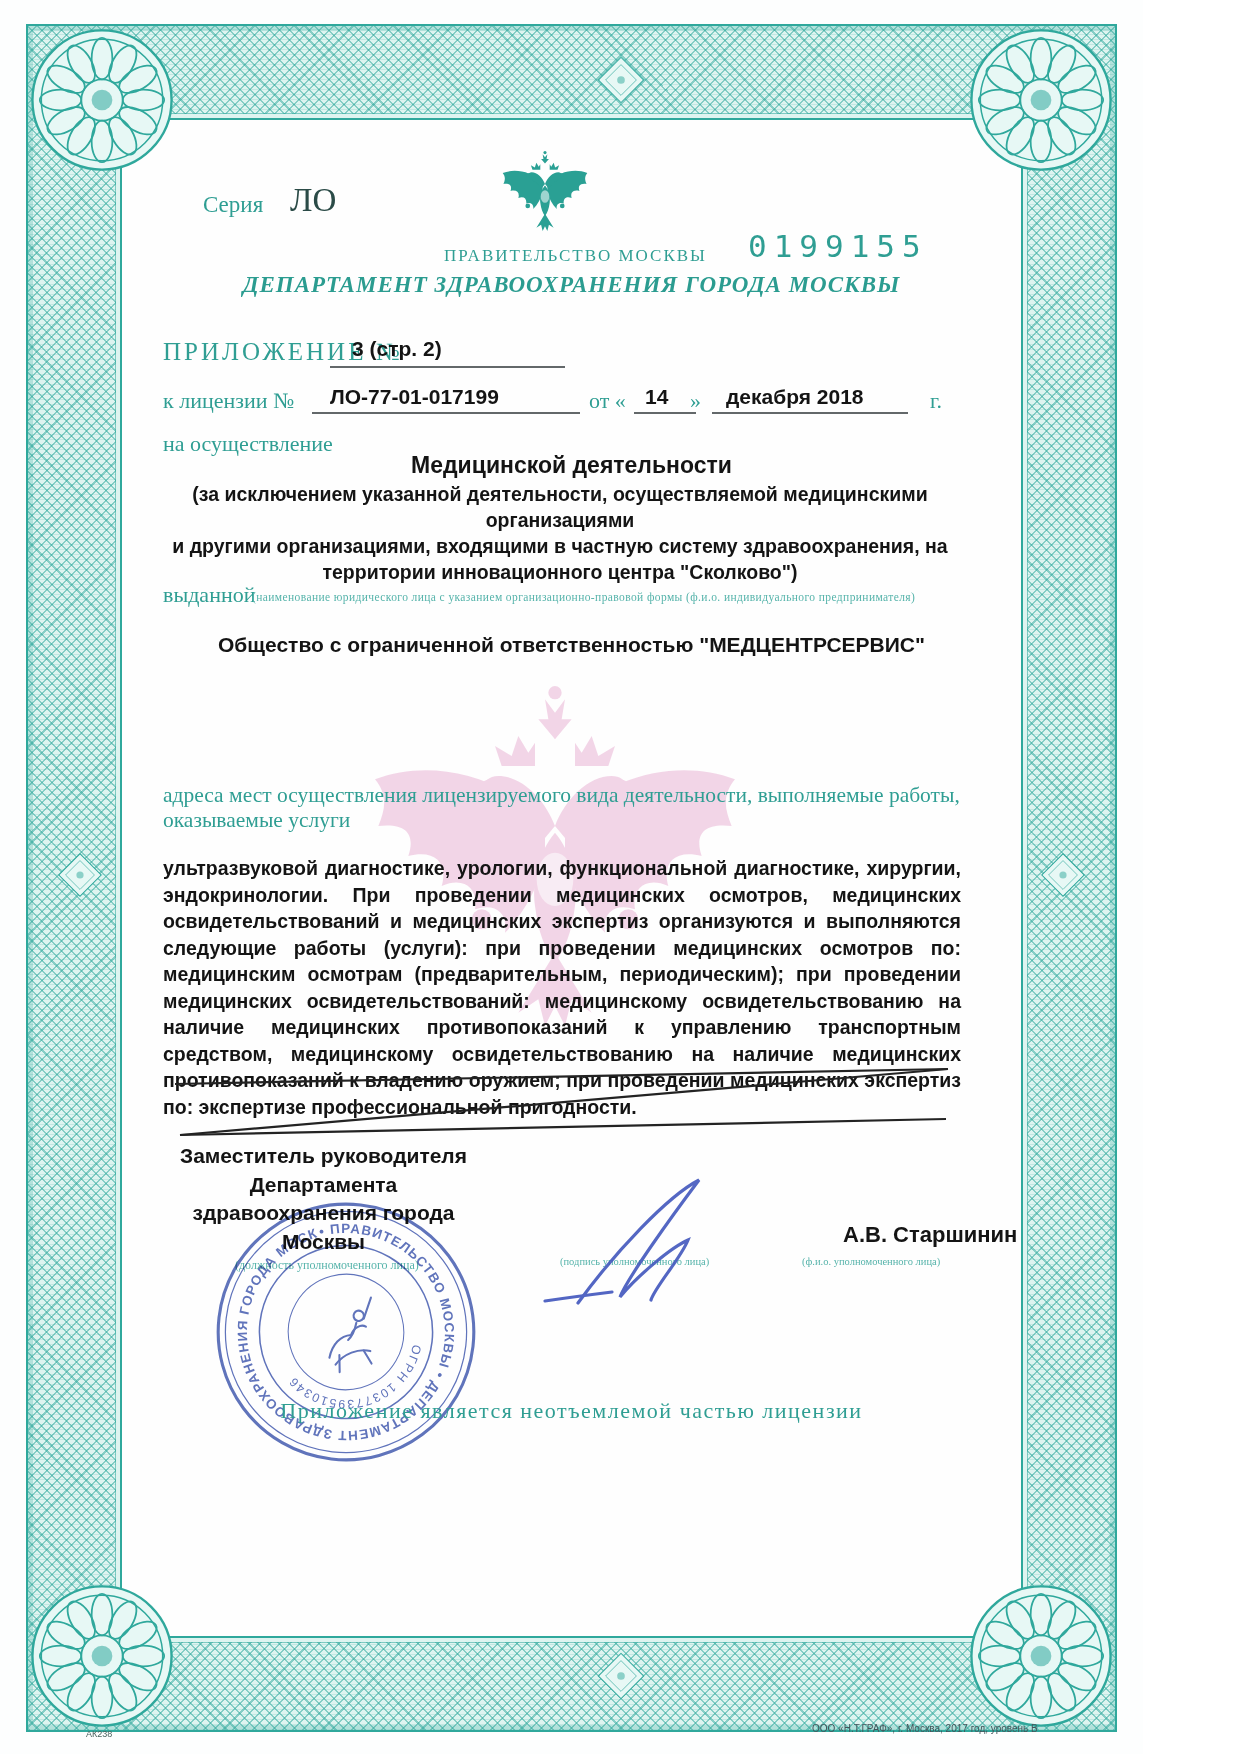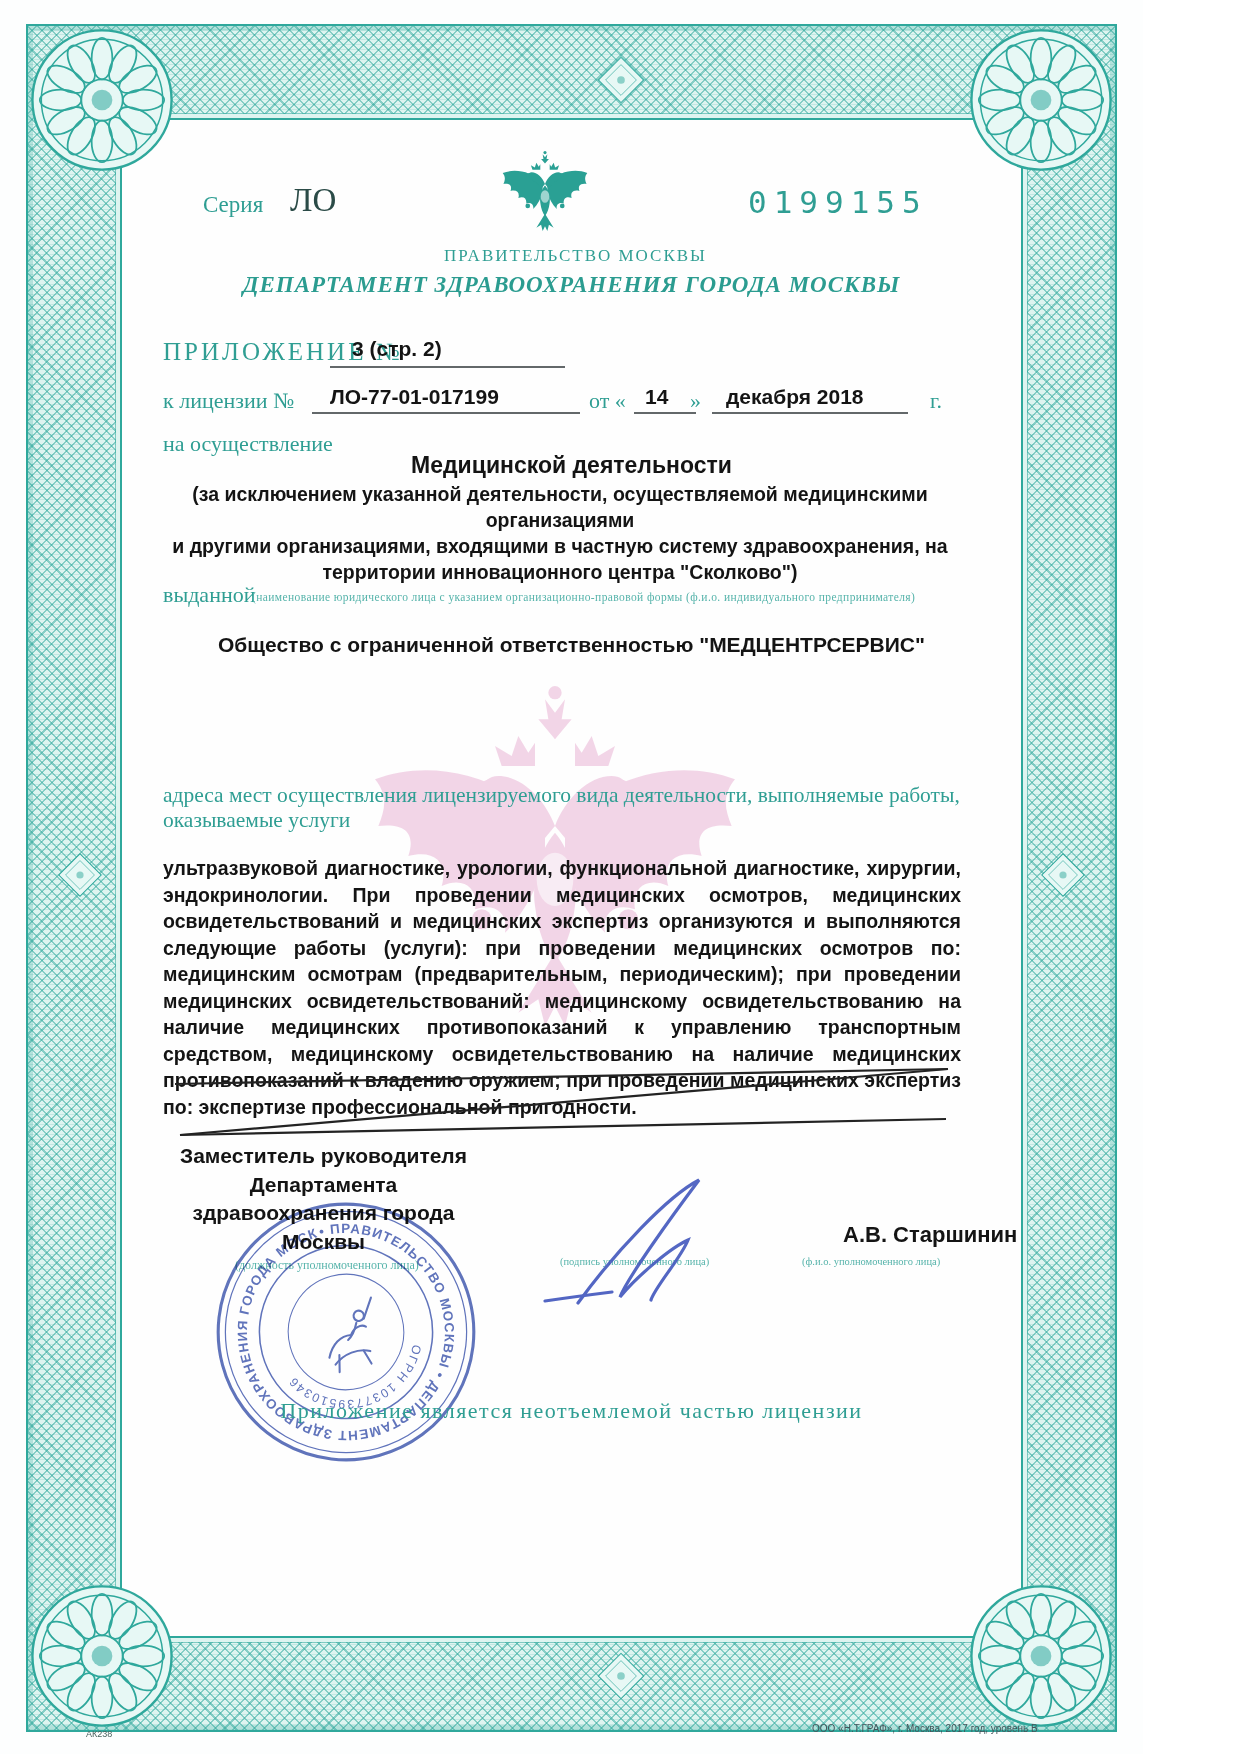--- a/index.html
+++ b/index.html
@@ -28,21 +28,21 @@
   }
   .ornament { position:absolute; color:#2fa89c; }
   .abs { position:absolute; }
   .teal { color:#2f9e93; font-family:"Liberation Serif", serif; }
   .teal-bold { color:#2b9c90; font-family:"Liberation Serif", serif; font-weight:bold;font-style:italic; }
   .filled { color:#141414; font-family:"Liberation Sans", sans-serif; font-weight:bold; }
   .hint { color:#55b3aa; font-family:"Liberation Serif", serif; }
   .rule { position:absolute; height:1.5px; background:#63686a; }
   .center { text-align:center; }
   .preline { white-space:pre-line;text-align:center; }
-  .mono { font-family:"DejaVu Sans Mono", monospace; }
+  .mono { font-family:"DejaVu Sans Mono", monospace;margin-top:44px; }
   .overlay { position:absolute; left:0; top:0; pointer-events:none; }
   .stamp-wrap {
     position:absolute; left:212px; top:1198px; width:268px; height:268px;
     transform:rotate(-15deg); color:#3d55ad; opacity:.82; mix-blend-mode:multiply;
   }
   .watermark { position:absolute; left:355px; top:652px; width:400px; height:408px;
     color:#e39fc9; opacity:.42; }
   .emblem { position:absolute; left:498px; top:146px; width:94px; height:90px; color:#2aa094; }
 </style>
 </head>

